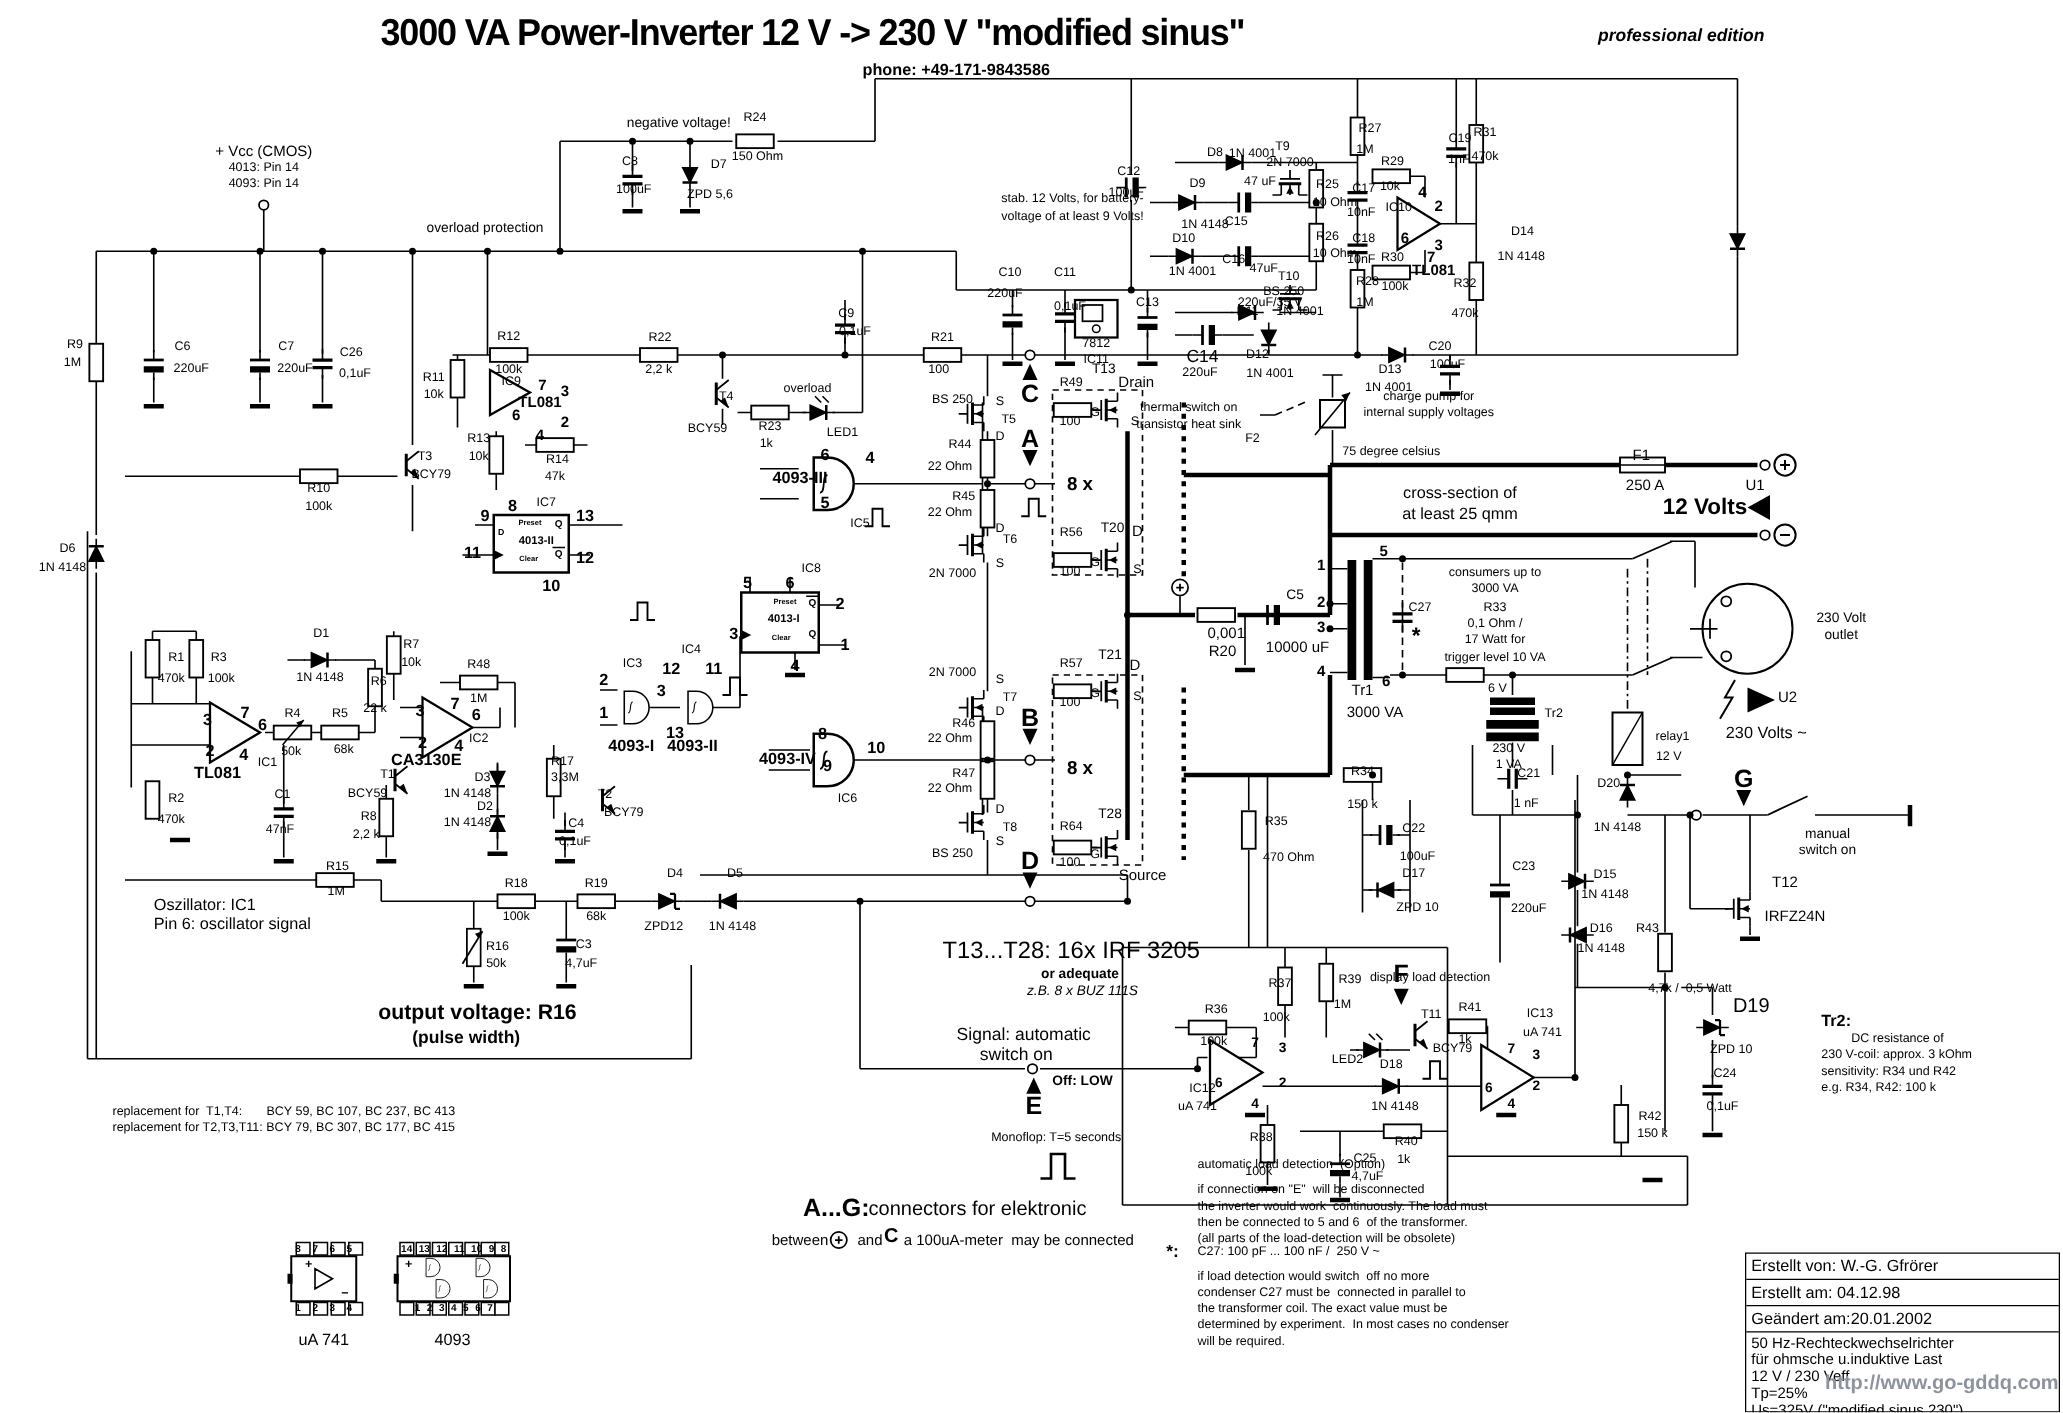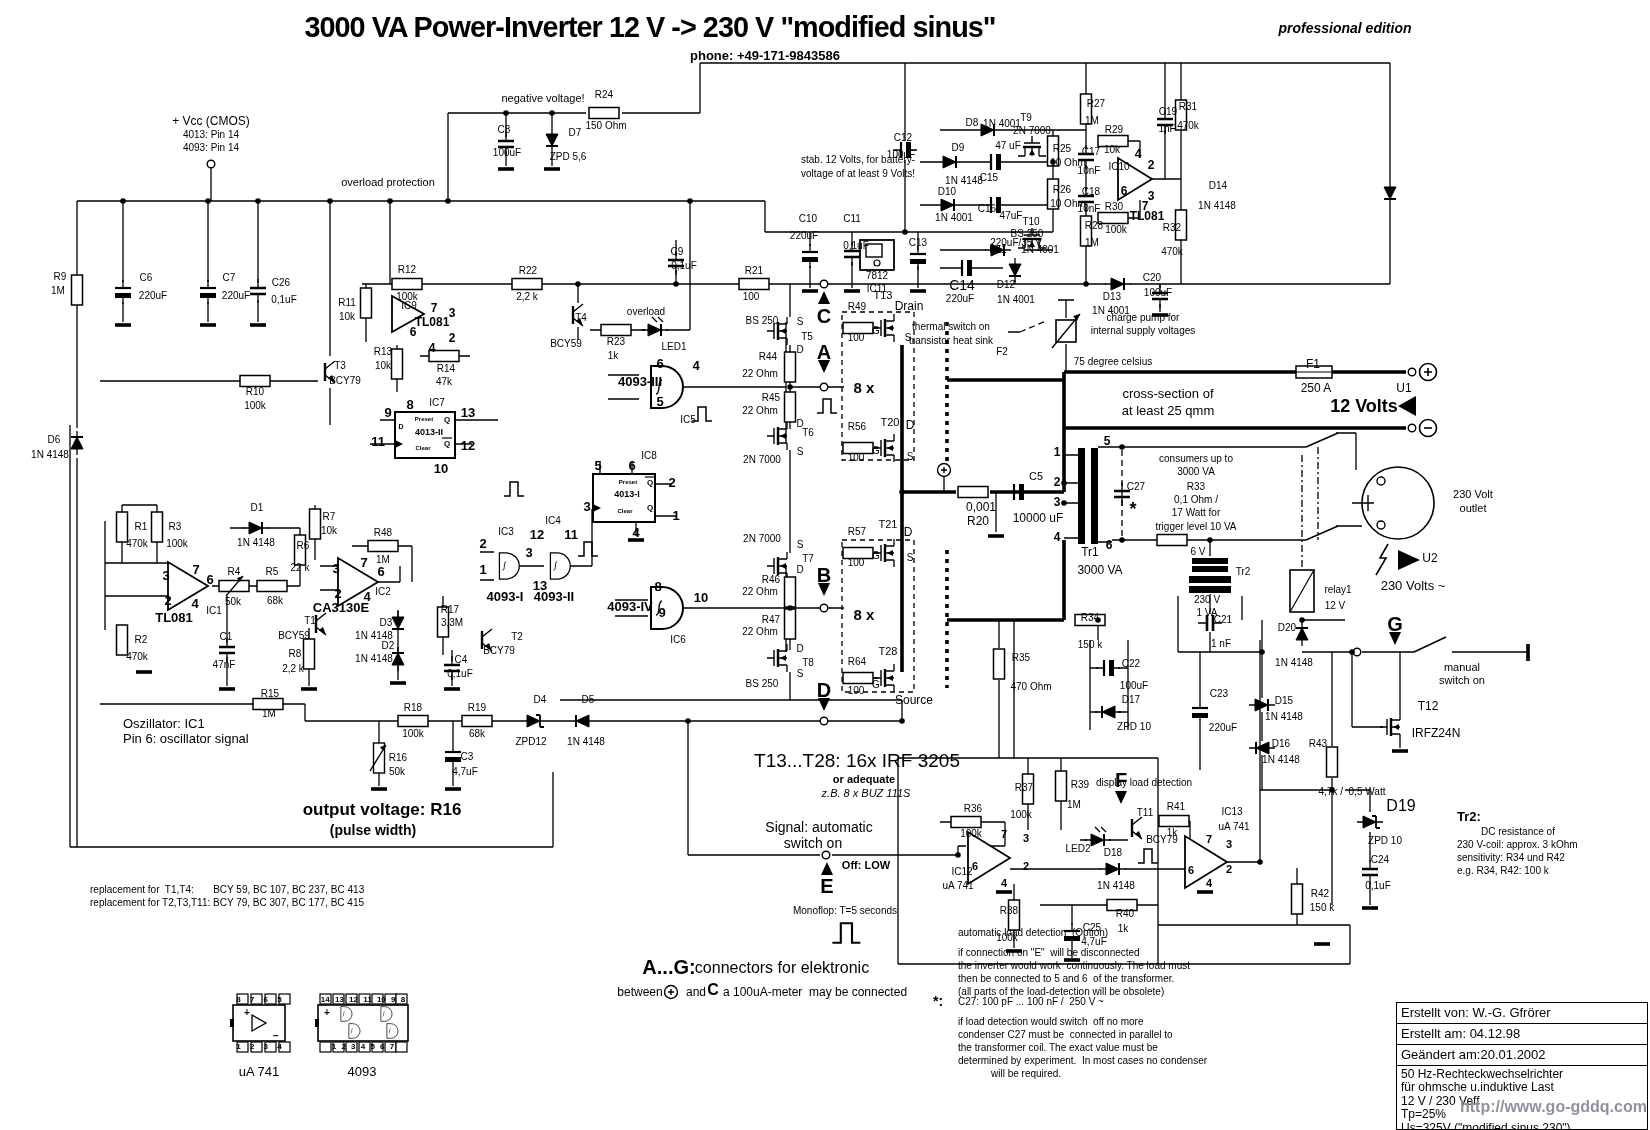--- a/index.html
+++ b/index.html
@@ -664,21 +664,21 @@
       <div class="lbl" style="left: 295px; top: 654px; font-size: 10px;">R8</div>
       <div class="lbl" style="left: 293px; top: 669px; font-size: 10px;">2,2 k</div>
       <div class="lbl" style="left: 386px; top: 623px; font-size: 10px;">D3</div>
       <div class="lbl" style="left: 374px; top: 636px; font-size: 10px;">1N 4148</div>
       <div class="lbl" style="left: 388px; top: 646px; font-size: 10px;">D2</div>
       <div class="lbl" style="left: 374px; top: 659px; font-size: 10px;">1N 4148</div>
       <div class="lbl" style="left: 450px; top: 610px; font-size: 10px;">R17</div>
       <div class="lbl" style="left: 452px; top: 623px; font-size: 10px;">3,3M</div>
       <div class="lbl" style="left: 461px; top: 660px; font-size: 10px;">C4</div>
       <div class="lbl" style="left: 460px; top: 674px; font-size: 10px;">0,1uF</div>
-      <div class="lbl" style="left: 503px; top: 637px; font-size: 10px; padding-left: 28px;">T2</div>
+      <div class="lbl" style="left: 470px; top: 637px; font-size: 10px; padding-left: 28px;">T2</div>
       <div class="lbl" style="left: 499px; top: 651px; font-size: 10px;">BCY79</div>
       <div class="lbl" style="left: 270px; top: 694px; font-size: 10px;">R15</div>
       <div class="lbl" style="left: 269px; top: 714px; font-size: 10px;">1M</div>
       <div class="lbl" style="left: 413px; top: 708px; font-size: 10px;">R18</div>
       <div class="lbl" style="left: 413px; top: 734px; font-size: 10px;">100k</div>
       <div class="lbl" style="left: 477px; top: 708px; font-size: 10px;">R19</div>
       <div class="lbl" style="left: 477px; top: 734px; font-size: 10px;">68k</div>
       <div class="lbl" style="left: 398px; top: 758px; font-size: 10px;">R16</div>
       <div class="lbl" style="left: 397px; top: 772px; font-size: 10px;">50k</div>
       <div class="lbl" style="left: 467px; top: 757px; font-size: 10px;">C3</div>
@@ -953,21 +953,21 @@
       <div class="lbl left" style="left: 958px; top: 953px; font-size: 10px;">if connection on "E"  will be disconnected</div>
       <div class="lbl left" style="left: 958px; top: 966px; font-size: 10px;">the inverter would work  continuously. The load must</div>
       <div class="lbl left" style="left: 958px; top: 979px; font-size: 10px;">then be connected to 5 and 6  of the transformer.</div>
       <div class="lbl left" style="left: 958px; top: 992px; font-size: 10px;">(all parts of the load-detection will be obsolete)</div>
       <div class="lbl b" style="left: 938px; top: 1001px; font-size: 14px;">*:</div>
       <div class="lbl left" style="left: 958px; top: 1002px; font-size: 10px;">C27: 100 pF ... 100 nF /  250 V ~</div>
       <div class="lbl left" style="left: 958px; top: 1022px; font-size: 10px;">if load detection would switch  off no more</div>
       <div class="lbl left" style="left: 958px; top: 1035px; font-size: 10px;">condenser C27 must be  connected in parallel to</div>
       <div class="lbl left" style="left: 958px; top: 1048px; font-size: 10px;">the transformer coil. The exact value must be</div>
       <div class="lbl left" style="left: 958px; top: 1061px; font-size: 10px;">determined by experiment.  In most cases no condenser</div>
-      <div class="lbl left" style="left: 958px; top: 1074px; font-size: 10px; margin-left: 33px;">will be required.</div>
+      <div class="lbl left" style="left: 958px; top: 1074px; font-size: 10px;">will be required.</div>
     </div>
 
 <div id="tblock">
   <div class="trow"><span>Erstellt von:</span> <span>W.-G. Gfrörer</span></div>
   <div class="trow"><span>Erstellt am:</span> <span>04.12.98</span></div>
   <div class="trow"><span>Geändert am:</span><span>20.01.2002</span></div>
   <div id="tdesc"><div>50 Hz-Rechteckwechselrichter</div><div>für ohmsche u.induktive Last</div><div>12 V / 230 Veff</div><div>Tp=25%</div><div>Us=325V ("modified sinus 230")</div></div>
 </div>
 
 <div id="wmark">http://www.go-gddq.com</div>

